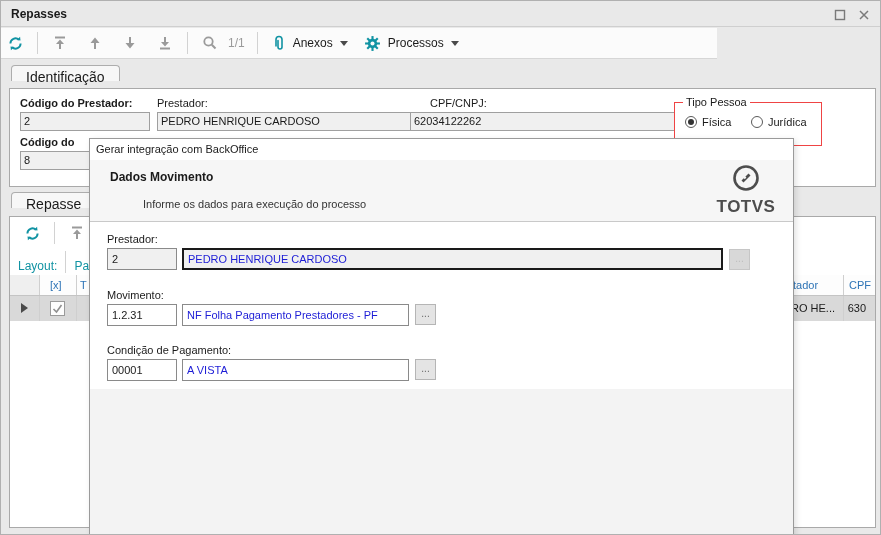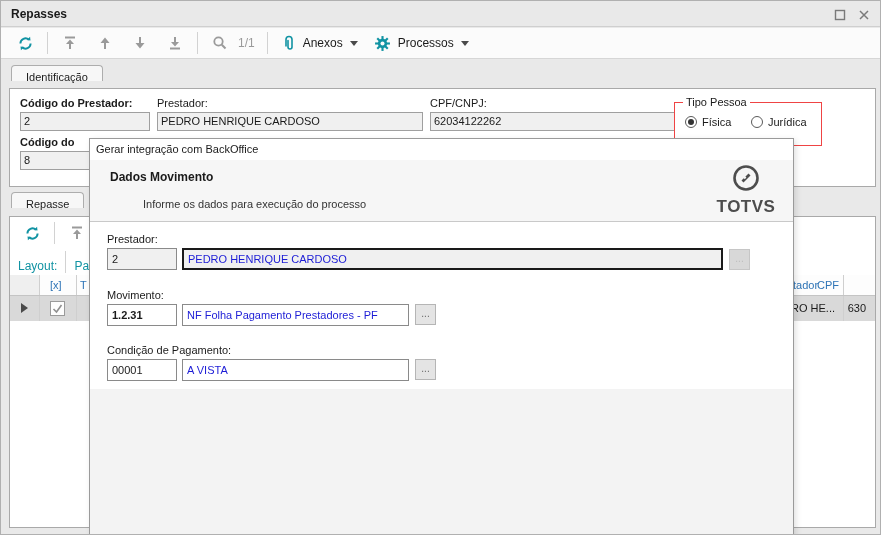--- a/index.html
+++ b/index.html
@@ -8,29 +8,29 @@
   .window { position:relative; width:881px; height:535px; background:#e9e9e9; overflow:hidden; border:1px solid #b0b0b0; }
 
   
   .titlebar { position:absolute; left:0; top:0; width:881px; height:26px; background:#e9e9e9; border-bottom:1px solid #cfcfcf; }
   .titlebar .title { position:absolute; left:10px; top:0; line-height:26px; font-weight:bold; font-size:12px; }
   .winbtn { position:absolute; top:6px; width:16px; height:16px; cursor:default; }
   .winbtn.max { right:34px; }
   .winbtn.close { right:10px; }
 
   
-  .toolbar { position:absolute; left:0; top:27px; width:881px; height:31px; background:#fbfbfb; border-bottom:1px solid #d6d6d6; display:flex; align-items:center; padding-left:10px; }
+  .toolbar { position:absolute; left:0; top:27px; width:716px; height:31px; background:#fbfbfb; border-bottom:1px solid #d6d6d6; display:flex; align-items:center; }
   .tsep { width:1px; height:22px; background:#d2d2d2; margin:0 8px; }
   .tbico { width:18px; height:18px; display:inline-flex; align-items:center; justify-content:center; margin:0 5px; }
   .tbtext { color:#9a9a9a; font-size:12px; margin:0 4px; }
   .tbbtn { display:inline-flex; align-items:center; gap:7px; margin:0 6px; font-size:12px; color:#1a1a1a; }
   .caret { width:0; height:0; border-left:4px solid transparent; border-right:4px solid transparent; border-top:5px solid #4a4a4a; display:inline-block; }
 
   
-  .tab { position:absolute; height:16px; background:#f7f7f7; border:1px solid #adadad; border-bottom:none; border-radius:4px 4px 0 0; text-align:center; line-height:23px; font-size:11px; padding:0 14px; }
+  .tab { position:absolute; height:16px; background:#f7f7f7; border:1px solid #adadad; border-bottom:none; border-radius:4px 4px 0 0; text-align:center; line-height:23px; font-size:14px; padding:0 14px; }
   .tab1 { left:10px; top:64px; }
   .tab2 { left:10px; top:191px; }
 
   
   .form-panel { position:absolute; left:8px; top:87px; width:867px; height:99px; background:#ffffff; border:1px solid #a9a9a9; }
   .lbl { position:absolute; font-size:11px; color:#1a1a1a; white-space:nowrap; }
   .lbl.b { font-weight:bold; }
   .field { position:absolute; height:19px; border:1px solid #9f9f9f; background:#f0f0f0; font-size:11px; line-height:17px; padding:0 3px; white-space:nowrap; overflow:hidden; }
   .groupbox { position:absolute; border:1px solid #ef4444; background:#fff; }
   .groupbox .glabel { position:absolute; top:-7px; left:8px; background:#fff; padding:0 3px; font-size:11px; }
@@ -161,21 +161,21 @@
   <div class="tab tab1">Identificação</div>
 
   <div class="form-panel">
     <span class="lbl b" style="left:10px; top:8px;">Código do Prestador:</span>
     <div class="field" style="left:10px; top:23px; width:130px;">2</div>
 
     <span class="lbl" style="left:147px; top:8px;">Prestador:</span>
     <div class="field" style="left:147px; top:23px; width:266px;">PEDRO HENRIQUE CARDOSO</div>
 
     <span class="lbl" style="left:420px; top:8px;">CPF/CNPJ:</span>
-    <div class="field" style="left:420px; top:23px; width:278px;">62034122262</div>
+    <div class="field" style="left:400px; top:23px; width:278px;">62034122262</div>
 
     <div class="groupbox" style="left:664px; top:13px; width:148px; height:44px;">
       <span class="glabel">Tipo Pessoa</span>
       <span class="radio" style="left:10px; top:13px;">
         <span class="rdot sel"></span>
         <span>Física</span>
       </span>
       <span class="radio" style="left:76px; top:13px;">
         <span class="rdot"></span>
         <span>Jurídica</span>
@@ -218,21 +218,21 @@
       <span class="tsep"></span>
       <span class="teal">Pad</span>
     </div>
     <div class="g-header">
       <div class="ind-col"></div>
       <span class="hcell" style="left:40px;">[x]</span>
       <span class="hcell" style="left:70px;">T</span>
       <span class="vline" style="left:66px;"></span>
       <span class="hcell" style="left:783px;">tador</span>
       <span class="vline" style="left:833px;"></span>
-      <span class="hcell" style="left:807px;text-align:center;">CPF</span>
+      <span class="hcell" style="left:839px;text-align:center;">CPF</span>
     </div>
     <div class="g-row">
       <div class="ind-col" style="background:#d9d9d9;">
         <span class="row-arrow"></span>
       </div>
       <span class="chk">
         <svg width="13" height="13" viewBox="0 0 13 13">
             <path d="M2.5 7 L5.5 10 L10.5 3" fill="none" stroke="#8f8f8f" stroke-width="1.6"></path>
           </svg>
       </span>
@@ -259,21 +259,21 @@
       </span>
     </div>
 
     <div class="d-body">
       <span class="d-lbl" style="left:17px; top:11px;">Prestador:</span>
       <div class="d-field ro" style="left:17px; top:26px; width:70px;">2</div>
       <div class="d-field focus bluetext" style="left:92px; top:26px; width:541px;">PEDRO HENRIQUE CARDOSO</div>
       <div class="browse disabled" style="left:639px; top:27px;">...</div>
 
       <span class="d-lbl" style="left:17px; top:67px;">Movimento:</span>
-      <div class="d-field" style="left:17px; top:82px; width:70px;font-weight:bold;">1.2.31</div>
+      <div class="d-field" style="left:17px; top:82px; width:70px;">1.2.31</div>
       <div class="d-field bluetext" style="left:92px; top:82px; width:227px;">NF Folha Pagamento Prestadores - PF</div>
       <div class="browse" style="left:325px; top:82px;">...</div>
 
       <span class="d-lbl" style="left:17px; top:122px;">Condição de Pagamento:</span>
       <div class="d-field" style="left:17px; top:137px; width:70px;">00001</div>
       <div class="d-field bluetext" style="left:92px; top:137px; width:227px;">A VISTA</div>
       <div class="browse" style="left:325px; top:137px;">...</div>
     </div>
 
     <div class="d-footer"></div>

